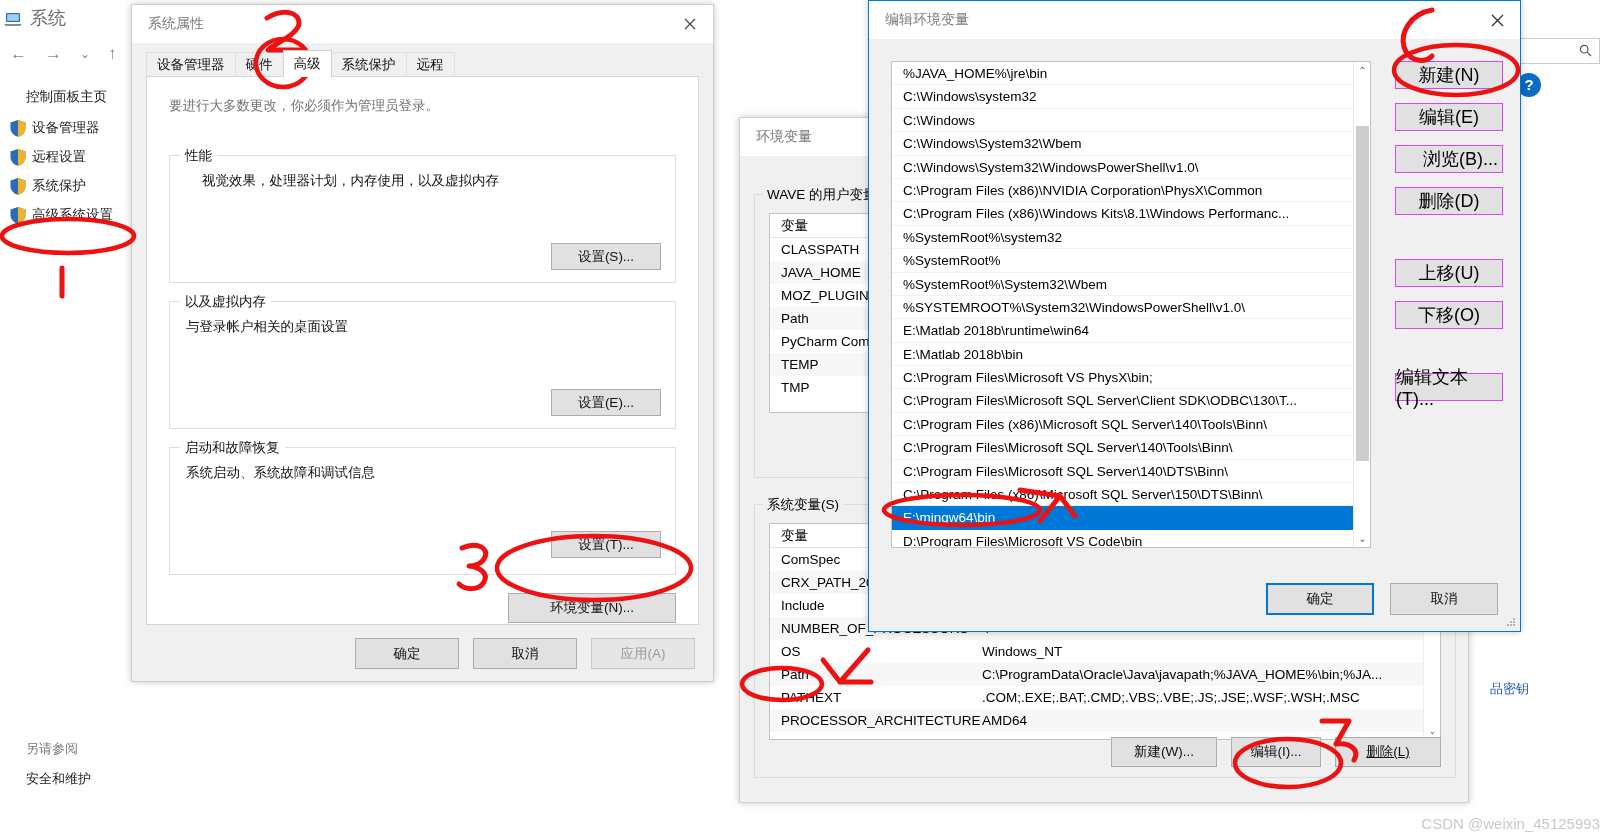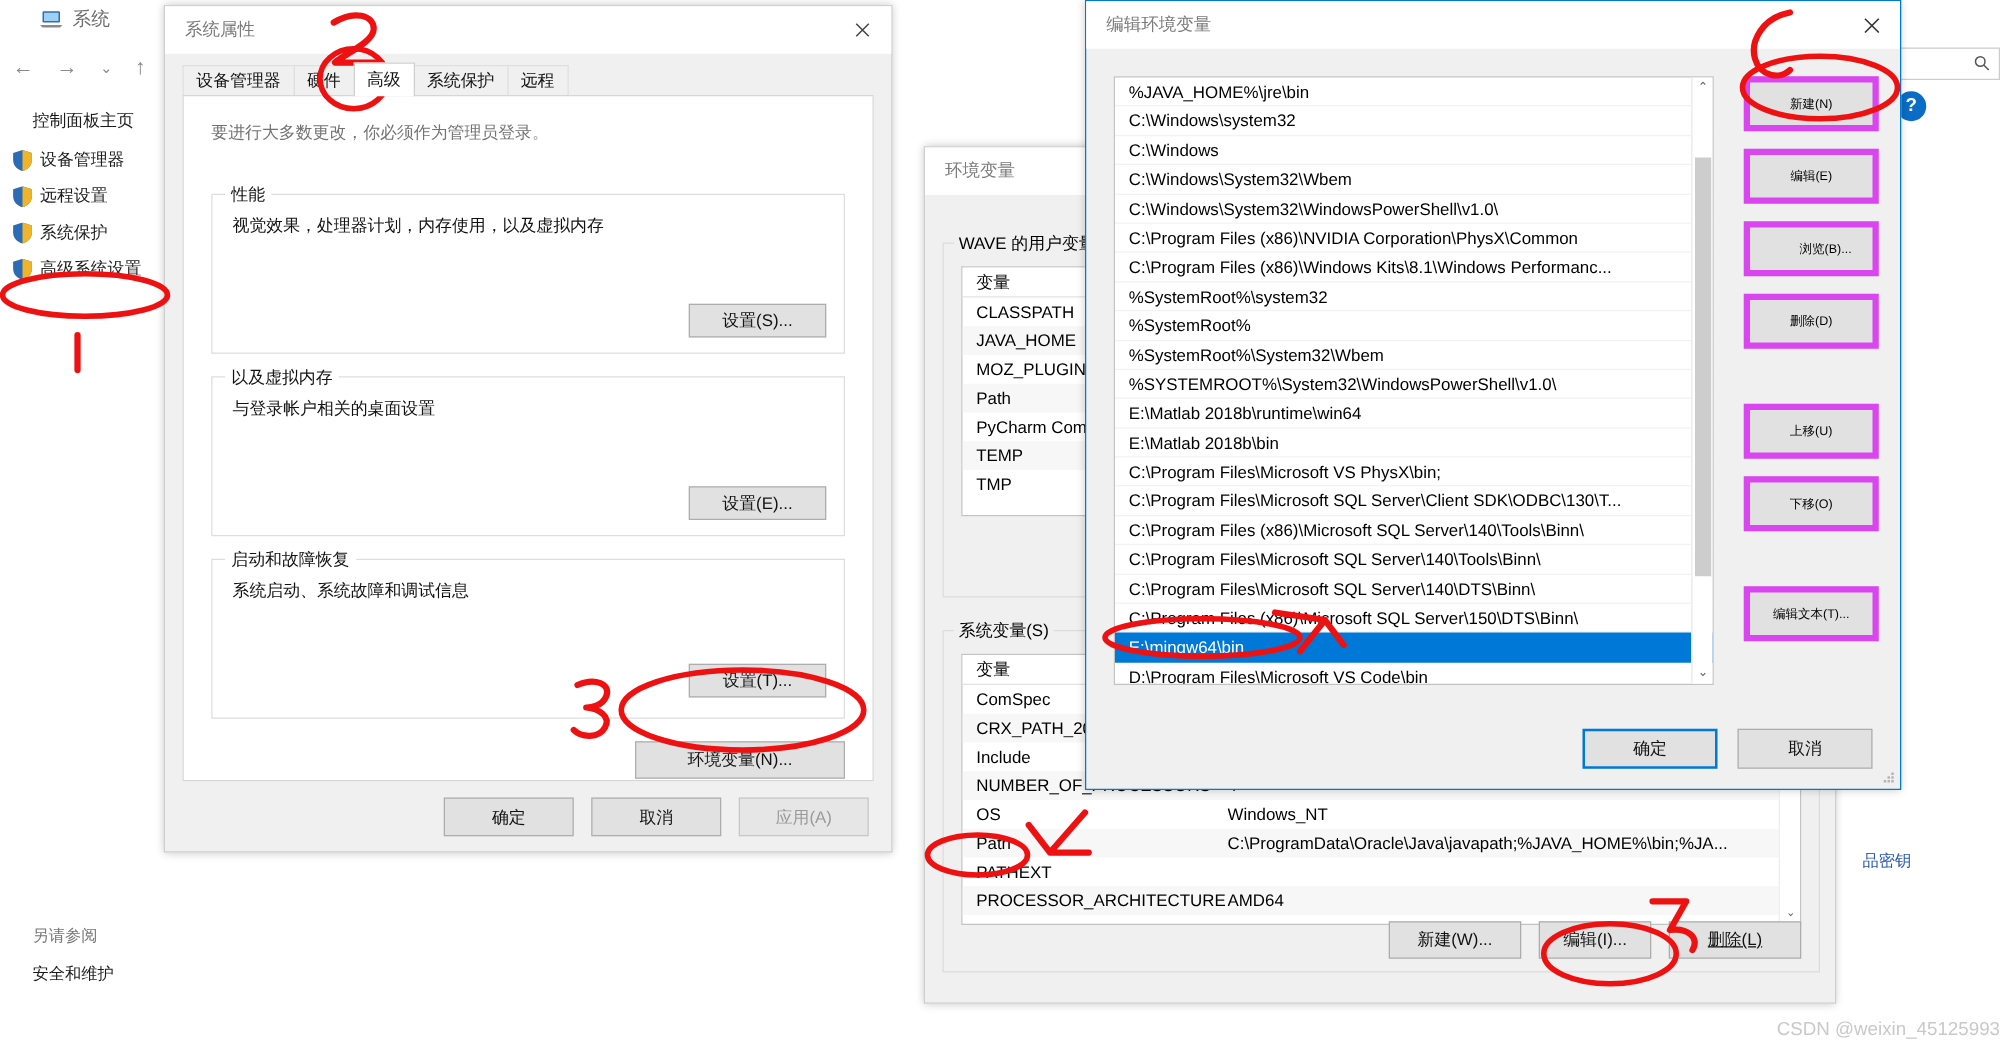--- a/index.html
+++ b/index.html
@@ -13,23 +13,23 @@
     color: #000;
   }
   #root { position: relative; width: 1612px; height: 838px; }
 
   
   .cp-window {
     position: absolute; left: 0; top: 0; width: 1560px; height: 838px;
     background: #ffffff;
   }
   .cp-title {
-    position: absolute; left: 32px; top: 6px;
+    position: absolute; left: 4px; top: 6px;
     display: flex; align-items: center; gap: 8px;
-    color: #6d6d6d; font-size: 15px;
+    color: #6d6d6d; font-size: 18px;
   }
   .cp-icon {
     width: 18px; height: 15px; position: relative;
   }
   .cp-nav {
     position: absolute; left: 10px; top: 38px; width: 130px; height: 32px;
     display: flex; align-items: center; gap: 18px;
     color: #8a8a8a; font-size: 17px;
   }
   .cp-nav span { cursor: default; }
@@ -180,22 +180,22 @@
   .eev-scroll .arrow {
     position: absolute; left: 0; width: 17px; height: 17px;
     display: flex; align-items: center; justify-content: center;
     font-size: 10px; color: #606060;
   }
   .eev-scroll .thumb {
     position: absolute; left: 2px; width: 13px; background: #cdcdcd;
   }
   .eev-btns { position: absolute; }
   .eev-btn {
-    width: 108px; height: 44px; background: #e1e1e1; border: 5px solid #d946ef;
-    font-size: 10px; display: flex; align-items: center; justify-content: center;
+    width: 108px; height: 28px; background: #e1e1e1; border: 1px solid #d946ef;
+    font-size: 18px; display: flex; align-items: center; justify-content: center;
   }
 
   
   .anno { position: absolute; left: 0; top: 0; width: 1612px; height: 838px;
           pointer-events: none; }
   .watermark {
     position: absolute; right: 12px; bottom: 6px;
     font-size: 15px; color: #c9c9c9;
   }
   .resize-grip {
@@ -313,21 +313,21 @@
             <span>系统保护</span>
           </div>
         <div class="tab">
             <span>远程</span>
           </div>
       </div>
 
       <div class="tabpage">
         <div class="hint">要进行大多数更改，你必须作为管理员登录。</div>
 
-        <div class="group" style="top:78px; height:128px;">
+        <div class="group" style="top:78px; height:128px;padding-left:16px;">
           <span class="legend">性能</span>
           <div class="gtext">视觉效果，处理器计划，内存使用，以及虚拟内存</div>
           <div class="btn" style="position:absolute; right:14px; bottom:12px; width:110px;">设置(S)...</div>
         </div>
 
         <div class="group" style="top:224px; height:128px;">
           <span class="legend">以及虚拟内存</span>
           <div class="gtext">与登录帐户相关的桌面设置</div>
           <div class="btn" style="position:absolute; right:14px; bottom:12px; width:110px;">设置(E)...</div>
         </div>
@@ -419,20 +419,21 @@
           <div class="lv-row">
             <div class="c1">OS</div>
             <div class="c2">Windows_NT</div>
           </div>
           <div class="lv-row">
             <div class="c1">Path</div>
             <div class="c2">C:\ProgramData\Oracle\Java\javapath;%JAVA_HOME%\bin;%JA...</div>
           </div>
           <div class="lv-row">
             <div class="c1">PATHEXT</div>
+            <div class="c2">.COM;.EXE;.BAT;.CMD;.VBS;.VBE;.JS;.JSE;.WSF;.WSH;.MSC</div>
           </div>
           <div class="lv-row">
             <div class="c1">PROCESSOR_ARCHITECTURE</div>
             <div class="c2">AMD64</div>
           </div>
           <div style="position:absolute; right:0; top:0; width:17px; height:100%; background:#fff; border-left:1px solid #eee;">
             <div style="position:absolute; left:0; bottom:0; width:17px; height:17px; display:flex; align-items:center; justify-content:center; font-size:9px; color:#555;">⌄</div>
           </div>
         </div>
         <div style="position:absolute; right:14px; bottom:10px; display:flex; gap:14px;">

